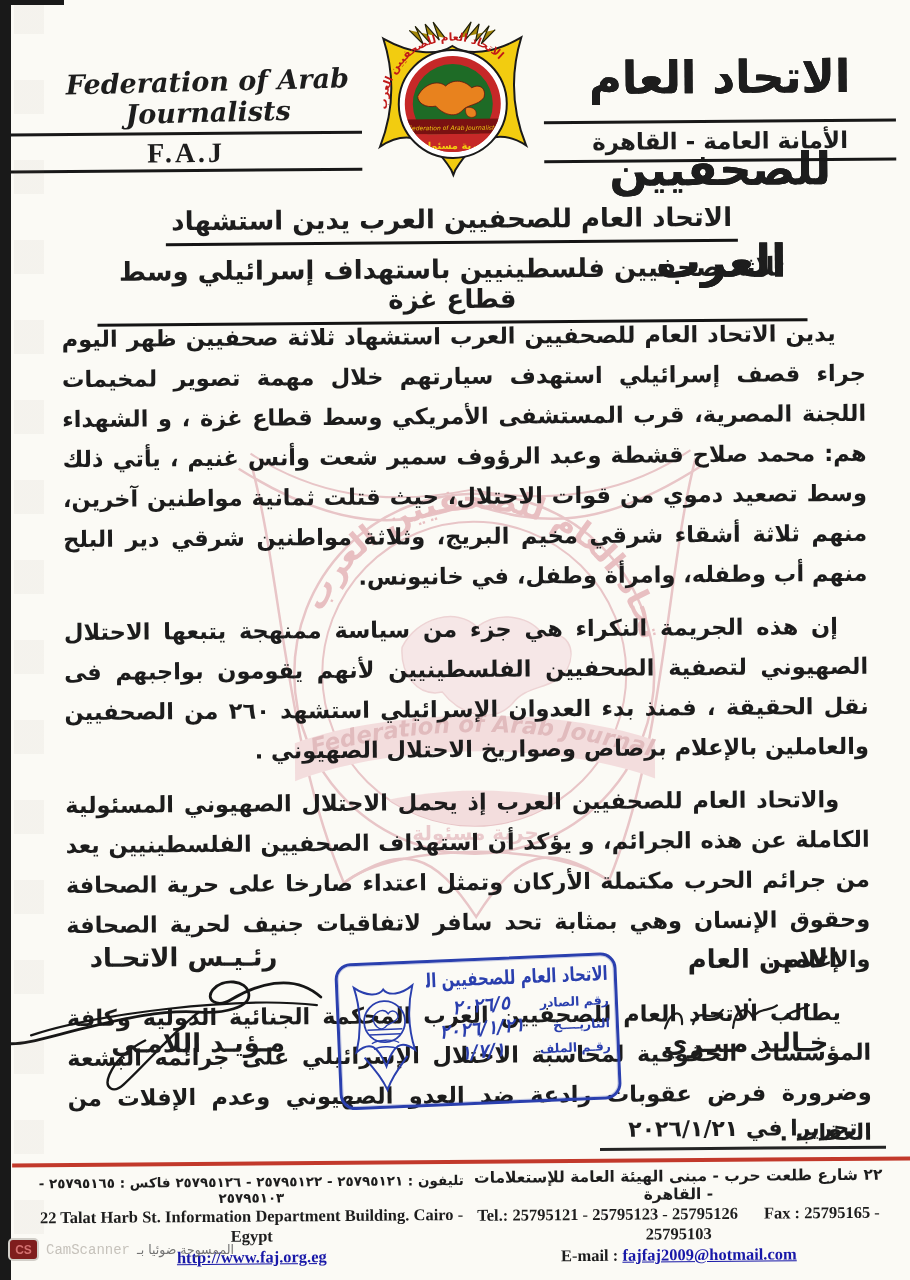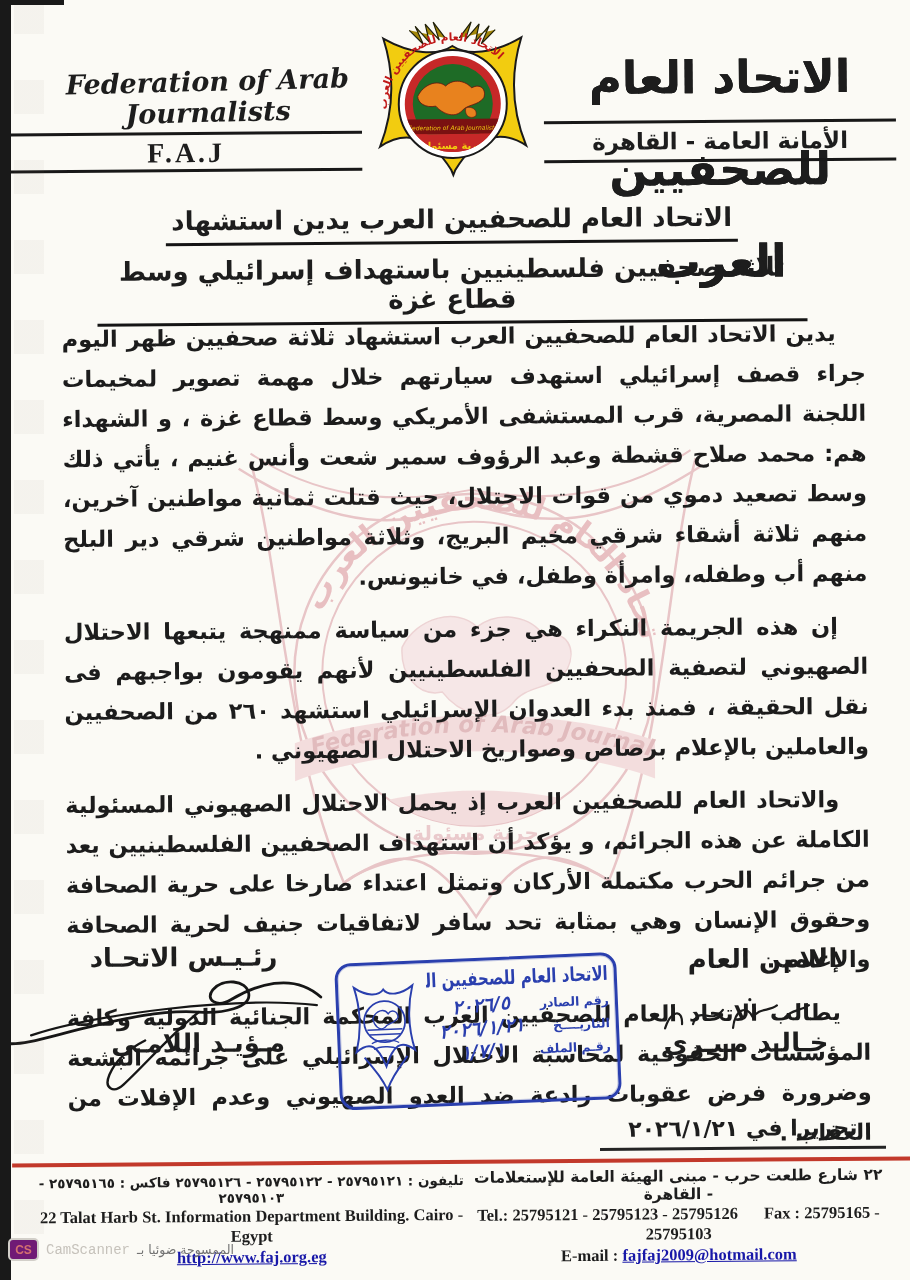--- a/index.html
+++ b/index.html
@@ -70,21 +70,21 @@
   .f-left{left:34px;top:1172px;width:426px;}
   .f-ar{font-size:15.5px;font-weight:800;direction:rtl;}
   .f-phones{font-size:13.5px;font-weight:800;direction:rtl;}
   .f-en{font-family:"Liberation Serif",serif;font-size:16.5px;font-weight:700;margin-top:1px;}
   .f-en .gap{display:inline-block;width:26px;}
   .link{color:#1818a8;text-decoration:underline;font-weight:700;}
 
   
   .scan{left:8px;top:1238px;display:flex;gap:7px;align-items:center;z-index:10;}
   .cs-badge{width:31px;height:23px;border:2px solid #d2cfc9;border-radius:5px;color:#d47070;
-     font:700 12px "Liberation Sans",sans-serif;display:flex;align-items:center;justify-content:center;background:#701a75;}
+     font:700 12px "Liberation Sans",sans-serif;display:flex;align-items:center;justify-content:center;background:#7f1d1d;}
   .scan-brand{font-family:Liberation Mono, monospace;font-size:14px;color:#c6c2bb;}
   .scan-ar{font-size:12.5px;color:#737373;direction:rtl;}
 </style>
 </head>
 <body>
 
 <div class="page">
 
   <div class="sheet">
 

